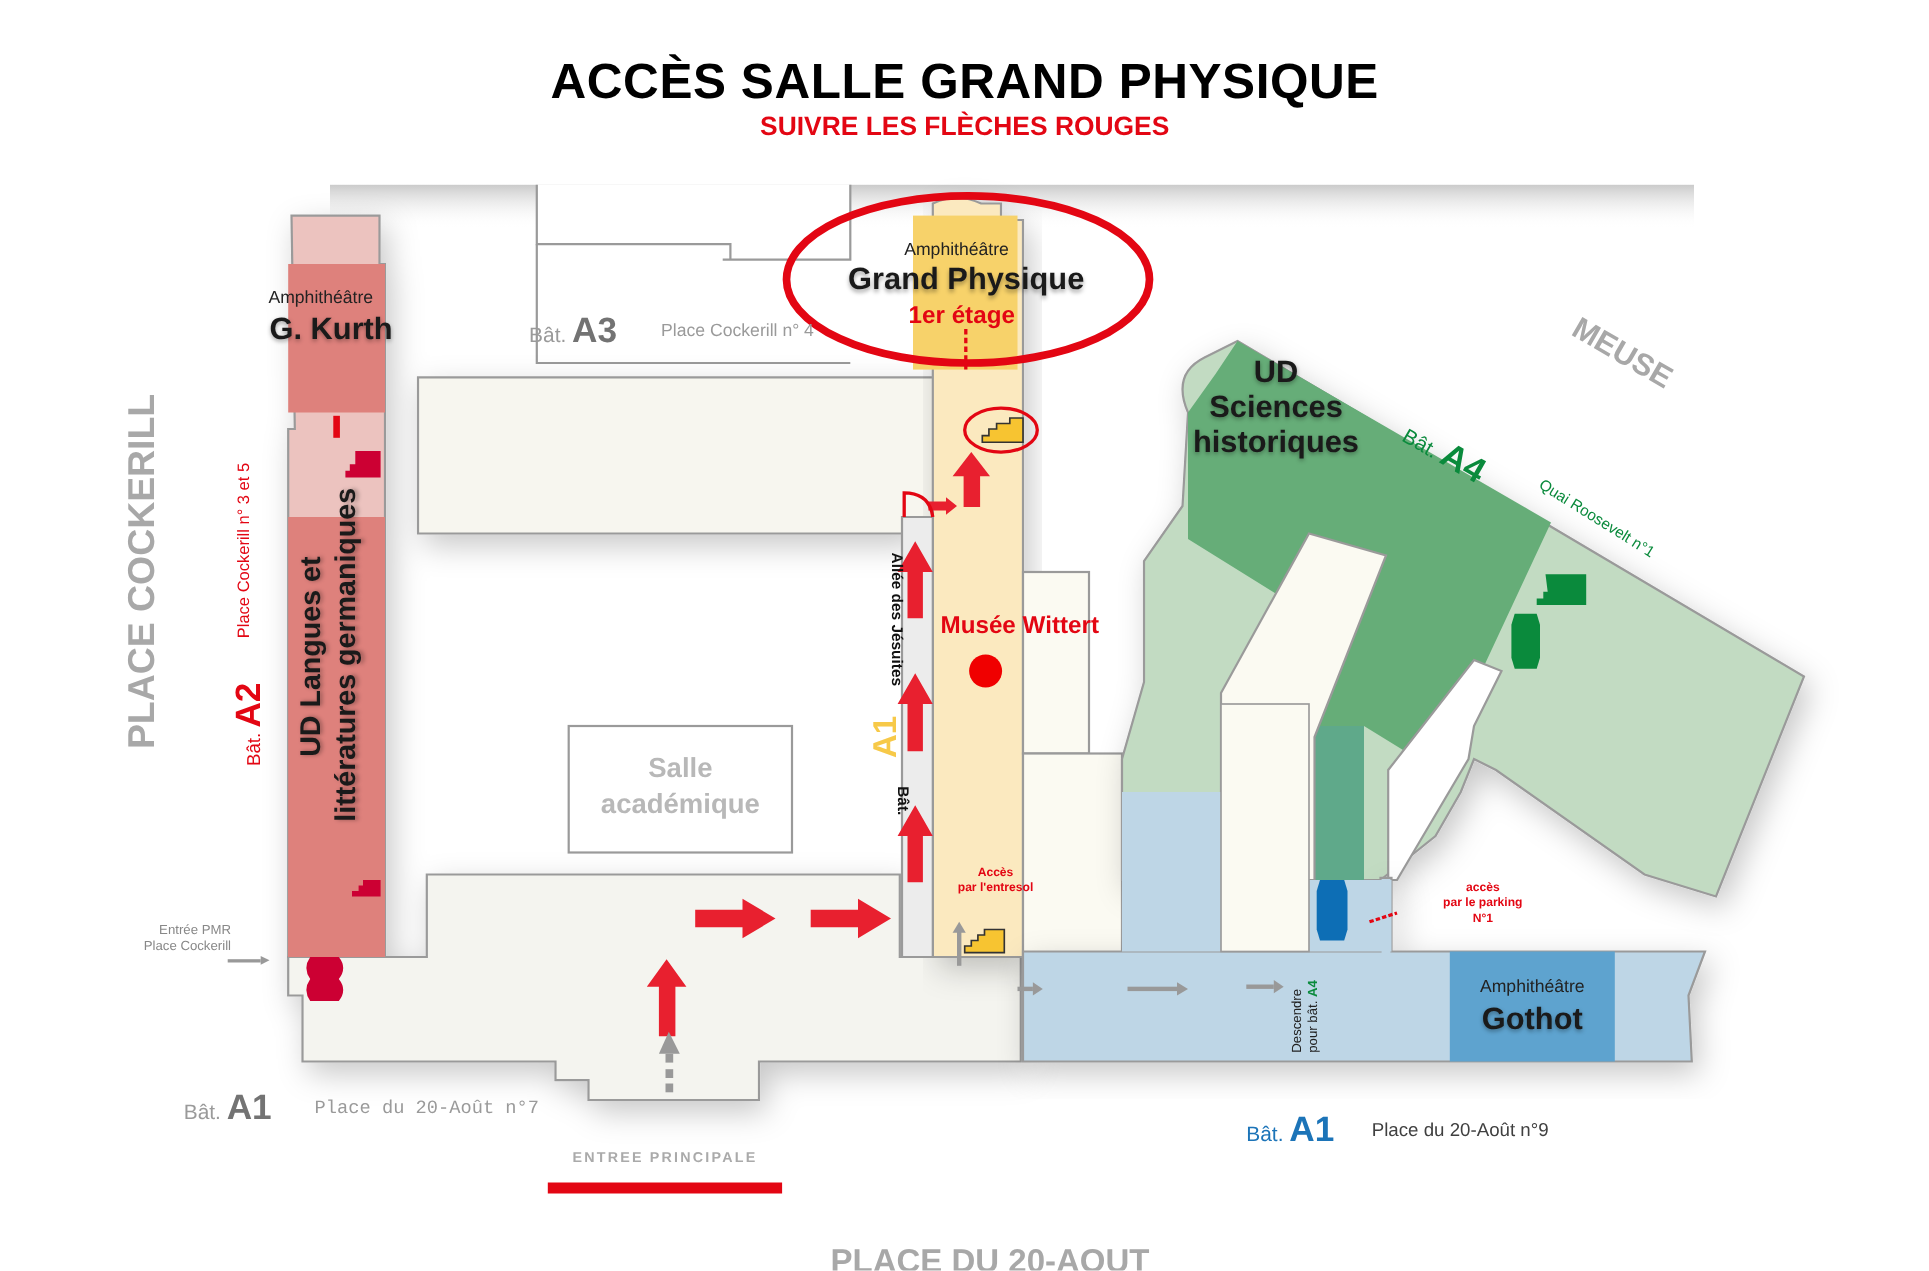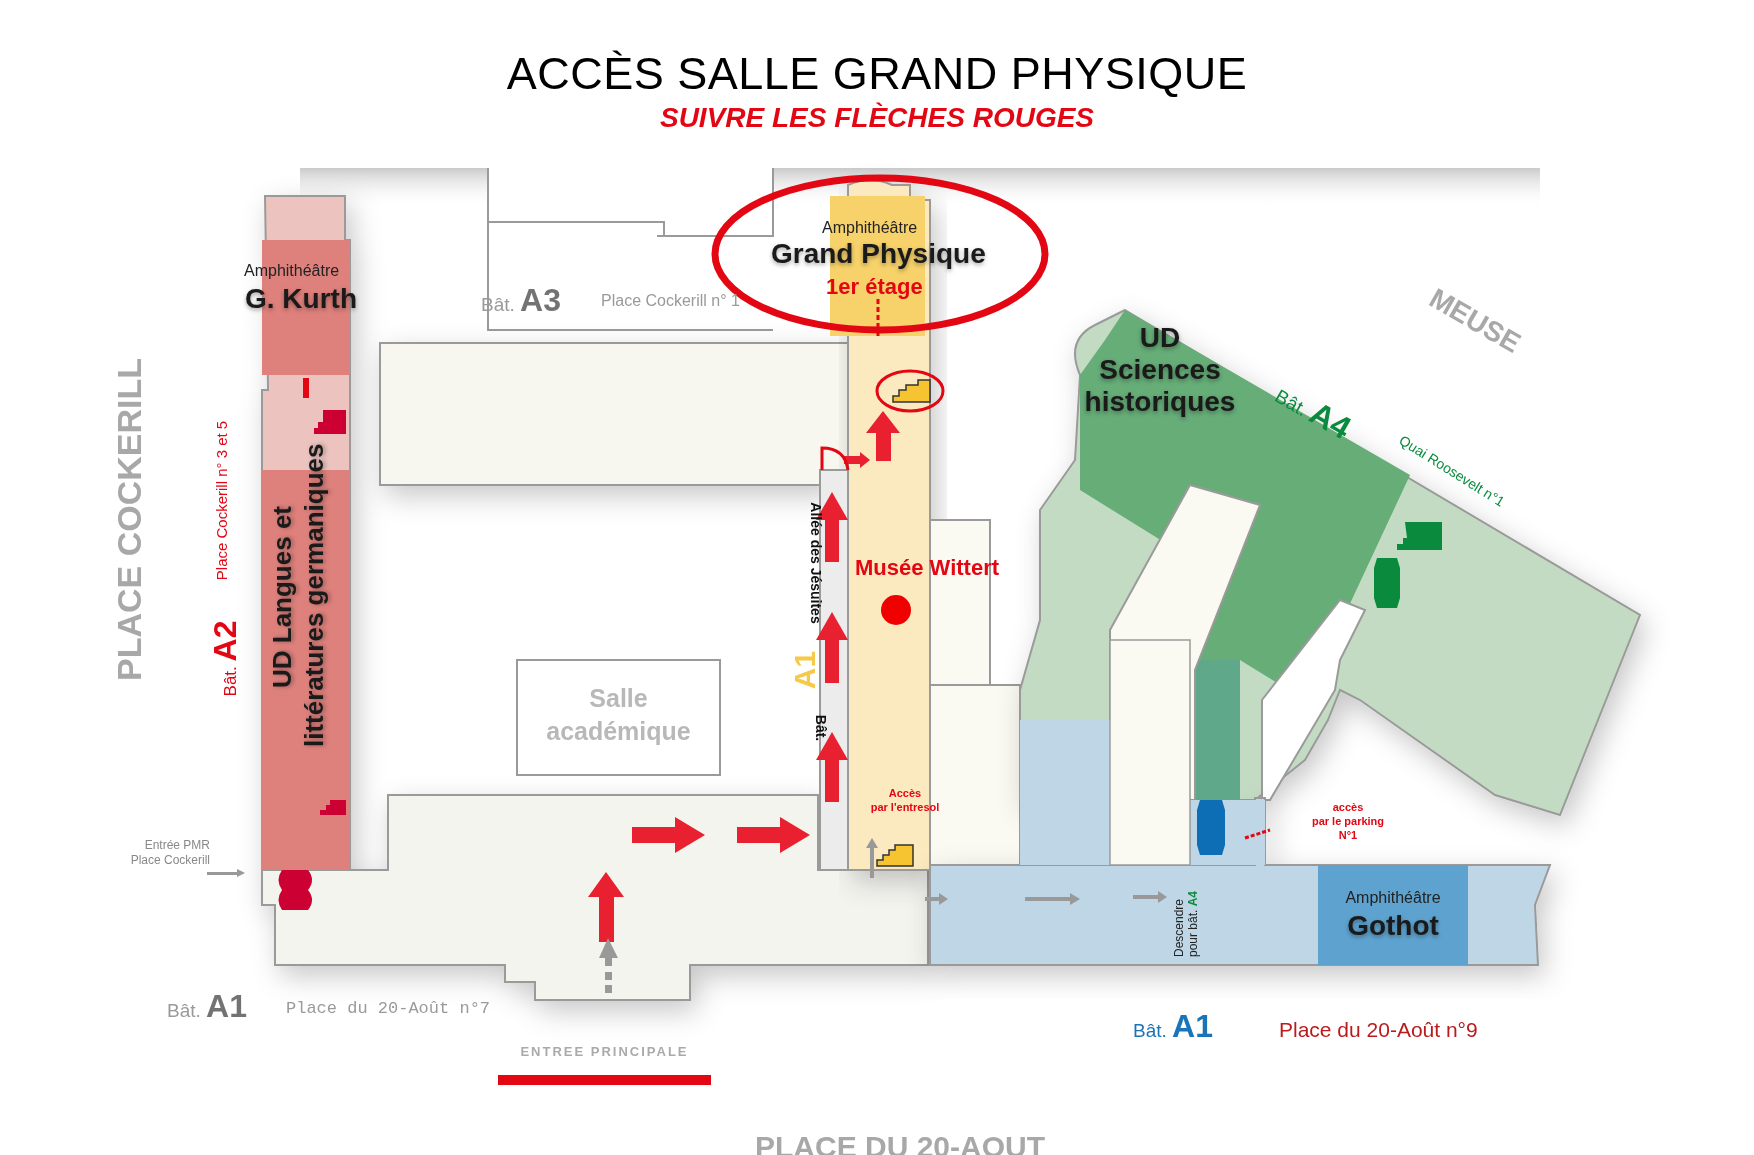--- a/index.html
+++ b/index.html
@@ -1,19 +1,19 @@
 <!DOCTYPE html>
 <html><head>
 <meta charset="utf-8">
 <style>
   html, body { margin: 0; padding: 0; background: #ffffff; }
   body { width: 1754px; height: 1155px; position: relative; overflow: hidden; font-family: "Liberation Sans", sans-serif; }
   .abs { position: absolute; }
-  .title { left: 0; width: 1754px; top: 48px; text-align: center; font-weight: normal; font-size: 45px; color: #000; letter-spacing: 0.5px; }
-  .subtitle { left: 0; width: 1754px; top: 102px; text-align: center; font-weight: bold; font-size: 28px; color: #e30613; font-style: italic; }
+  .title { left: 0; width: 1754px; top: 48px; text-align: center; font-weight: bold; font-size: 45px; color: #000; letter-spacing: 0.5px; }
+  .subtitle { left: 0; width: 1754px; top: 102px; text-align: center; font-weight: bold; font-size: 24px; color: #e30613; }
   svg.map { position: absolute; left: 0; top: 0; }
   .lbl { position: absolute; white-space: nowrap; }
   .amphi-small { font-size: 16px; color: #222; }
   .amphi-big { font-weight: bold; font-size: 28px; color: #1a1a1a; text-shadow: 0 2px 4px rgba(0,0,0,0.35); }
   .ud-label { font-weight: bold; font-size: 28px; color: #1a1a1a; text-shadow: 0 2px 4px rgba(0,0,0,0.35); text-align: center; line-height: 32px; }
   .bat-gray { color: #9a9a9a; font-size: 19px; }
   .bat-gray b { font-size: 32px; color: #737373; }
   .red-text { color: #e30613; font-weight: bold; }
   .street { color: #a8a8a8; font-weight: bold; }
 </style>
@@ -147,21 +147,21 @@
 <div class="lbl amphi-big" style="left:771px; top:238px;">Grand Physique</div>
 <div class="lbl red-text" style="left:826px; top:274px; font-size:22px;">1er étage</div>
 
 <div class="lbl amphi-small" style="left:244px; top:262px;">Amphithéâtre</div>
 <div class="lbl amphi-big" style="left:245px; top:283px;">G. Kurth</div>
 
 <div class="lbl bat-gray" style="left:481px; top:282px;">
   <span>Bât.</span>
   <b>A3</b>
 </div>
-<div class="lbl" style="left:601px; top:292px; font-size:16px; color:#9a9a9a;">Place Cockerill n° 1</div>
+<div class="lbl" style="left:601px; top:292px; font-size:16px; color:#9a9a9a;">Place Cockerill n° 4</div>
 
 <div class="lbl street" style="left:1425px; top:305px; font-size:28px; transform:rotate(30deg);">MEUSE</div>
 
 <div class="lbl ud-label" style="left:1070px; top:322px; width:180px;">
   <div>UD</div>
   <div>Sciences</div>
   <div>historiques</div>
 </div>
 
 <div class="lbl" style="left:1288px; top:375px; color:#0a8a3c; font-size:19px; transform:rotate(30deg); transform-origin:left top;">
@@ -221,17 +221,17 @@
 <div class="lbl bat-gray" style="left:167px; top:988px;">
   <span>Bât.</span>
   <b>A1</b>
 </div>
 <div class="lbl" style="left:286px; top:999px; font-size:17px; color:#9a9a9a;font-family:Liberation Mono, monospace;">Place du 20-Août n°7</div>
 
 <div class="lbl" style="left:1133px; top:1008px; font-size:19px; color:#1c74b8;">
   <span>Bât.</span>
   <b style="font-size:32px;">A1</b>
 </div>
-<div class="lbl" style="left:1247px; top:1018px; font-size:21px; color:#b91c1c;margin-left:32px;">Place du 20-Août n°9</div>
+<div class="lbl" style="left:1247px; top:1018px; font-size:17px; color:#404040;">Place du 20-Août n°9</div>
 
 <div class="lbl" style="left:498px; top:1044px; width:213px; text-align:center; font-size:13px; font-weight:bold; color:#aaa; letter-spacing:2px;">ENTREE PRINCIPALE</div>
 
 <div class="lbl street" style="left:690px; top:1108px; width:420px; text-align:center; font-size:30px;margin-top:22px;">PLACE DU 20-AOUT</div>
 
 </body></html>

